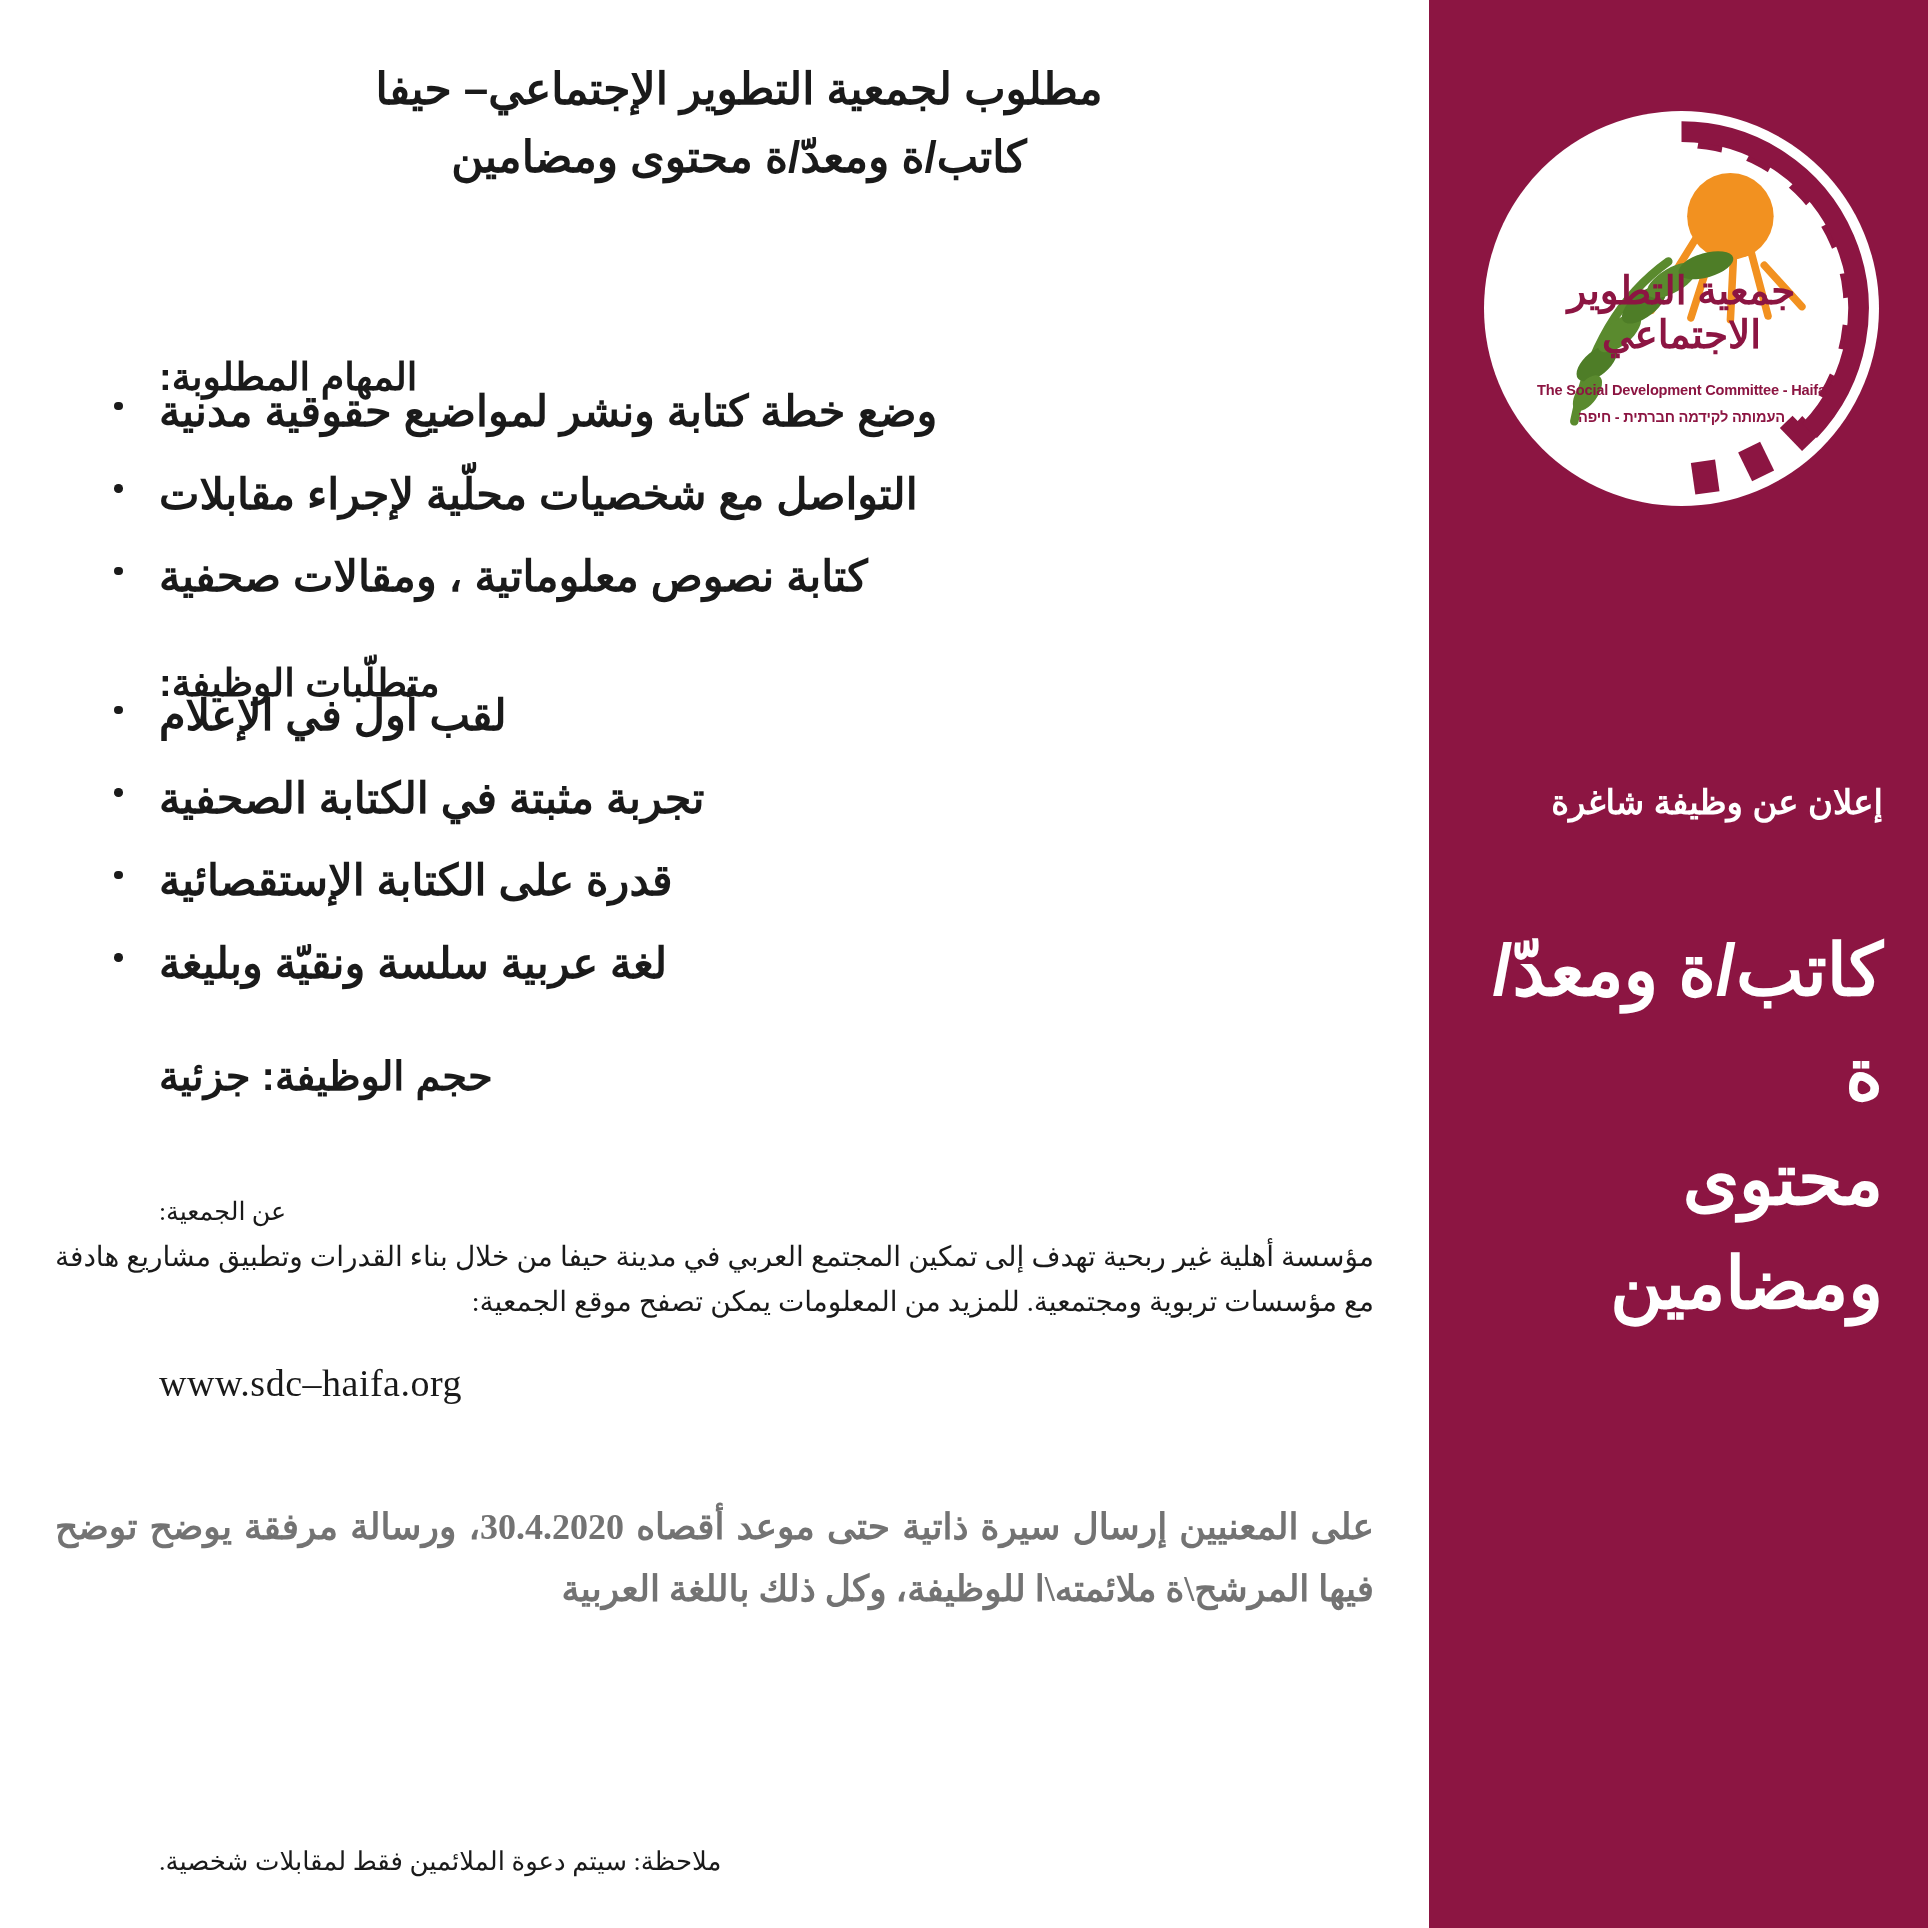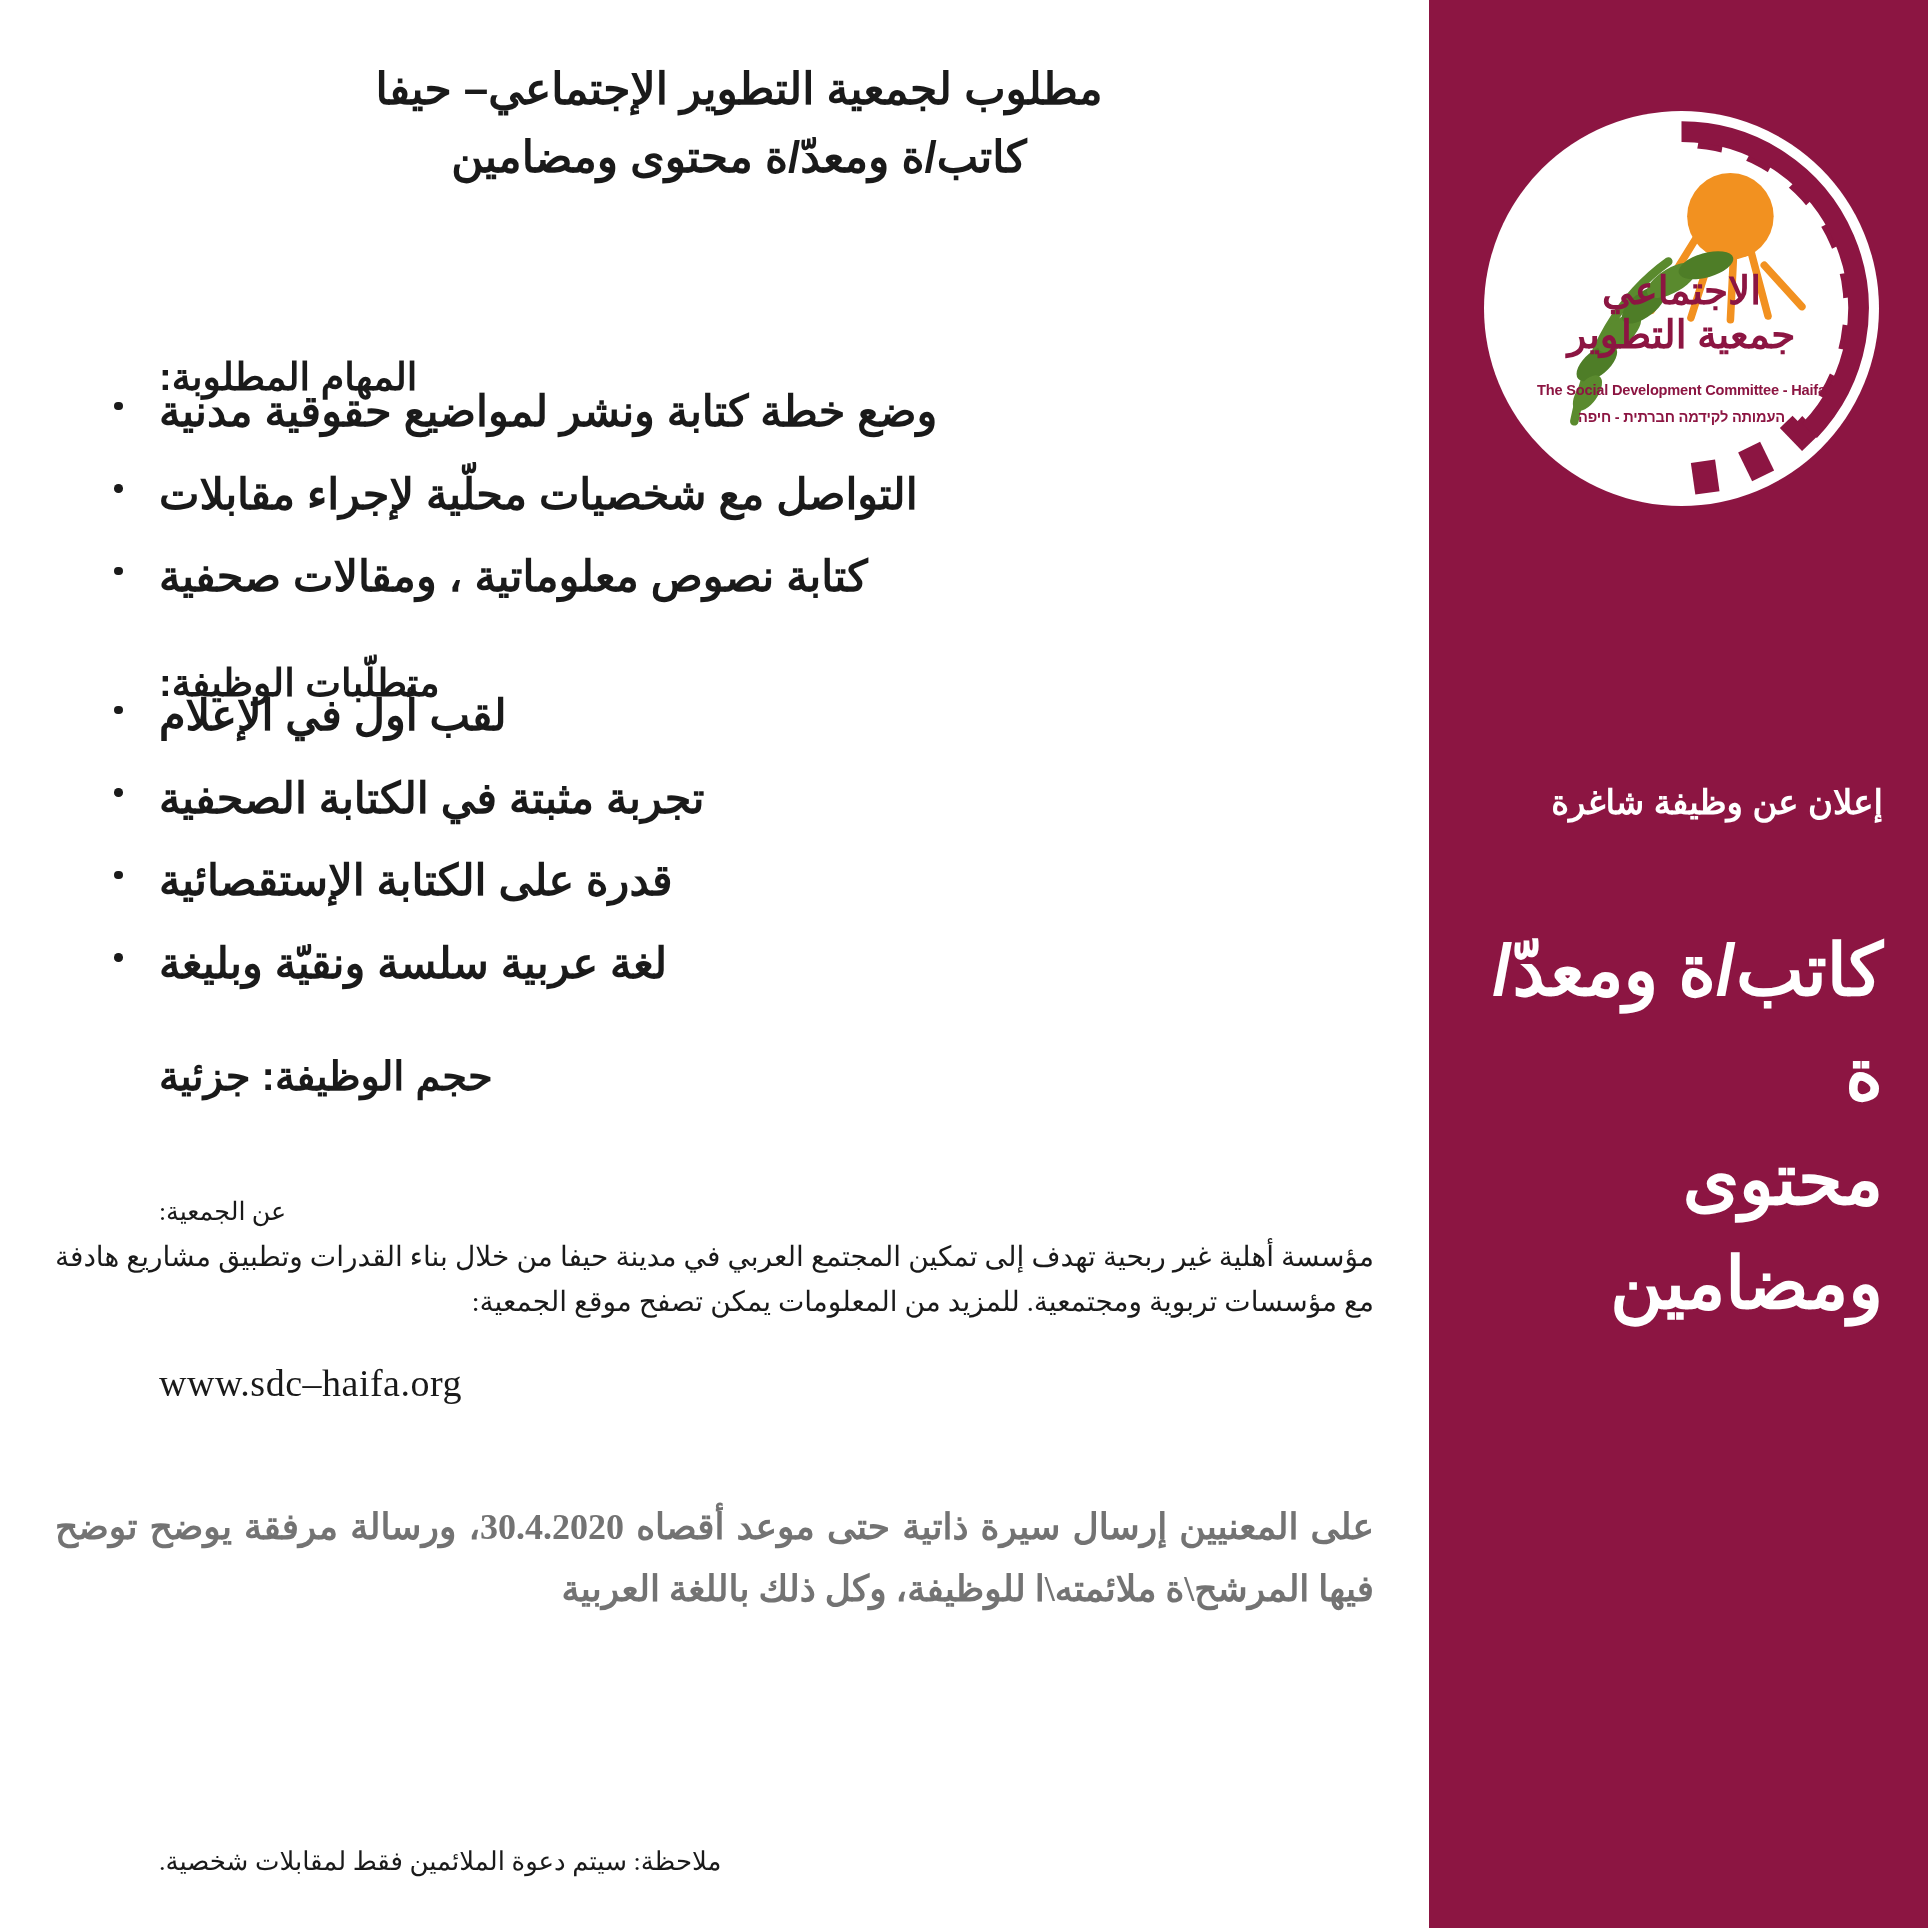--- a/index.html
+++ b/index.html
@@ -358,22 +358,22 @@
             <ellipse cx="144" cy="236" rx="28" ry="13" fill="#5a8a2e" transform="rotate(-40 144 236)"></ellipse>
             <ellipse cx="170" cy="206" rx="28" ry="13" fill="#4e7d27" transform="rotate(-38 170 206)"></ellipse>
             <ellipse cx="200" cy="180" rx="30" ry="13" fill="#5a8a2e" transform="rotate(-30 200 180)"></ellipse>
             <ellipse cx="236" cy="164" rx="30" ry="13" fill="#4e7d27" transform="rotate(-16 236 164)"></ellipse>
             <ellipse cx="110" cy="300" rx="22" ry="11" fill="#5a8a2e" transform="rotate(-55 110 300)"></ellipse>
           </g>
 
           <line x1="128" y1="298" x2="300" y2="298" stroke="#8c1542" stroke-width="0"></line>
         </svg>
         <div class="logo-text-ar">
+          <div>جمعية التطوير</div>
           <div>الاجتماعي</div>
-          <div>جمعية التطوير</div>
         </div>
         <div class="logo-text-en">The Social Development Committee - Haifa</div>
         <div class="logo-text-he">העמותה לקידמה חברתית - חיפה</div>
       </div>
 
       <div class="panel-kicker">إعلان عن وظيفة شاغرة</div>
 
       <div class="panel-title">
         <div>كاتب/ة ومعدّ/ة</div>
         <div>محتوى ومضامين</div>

